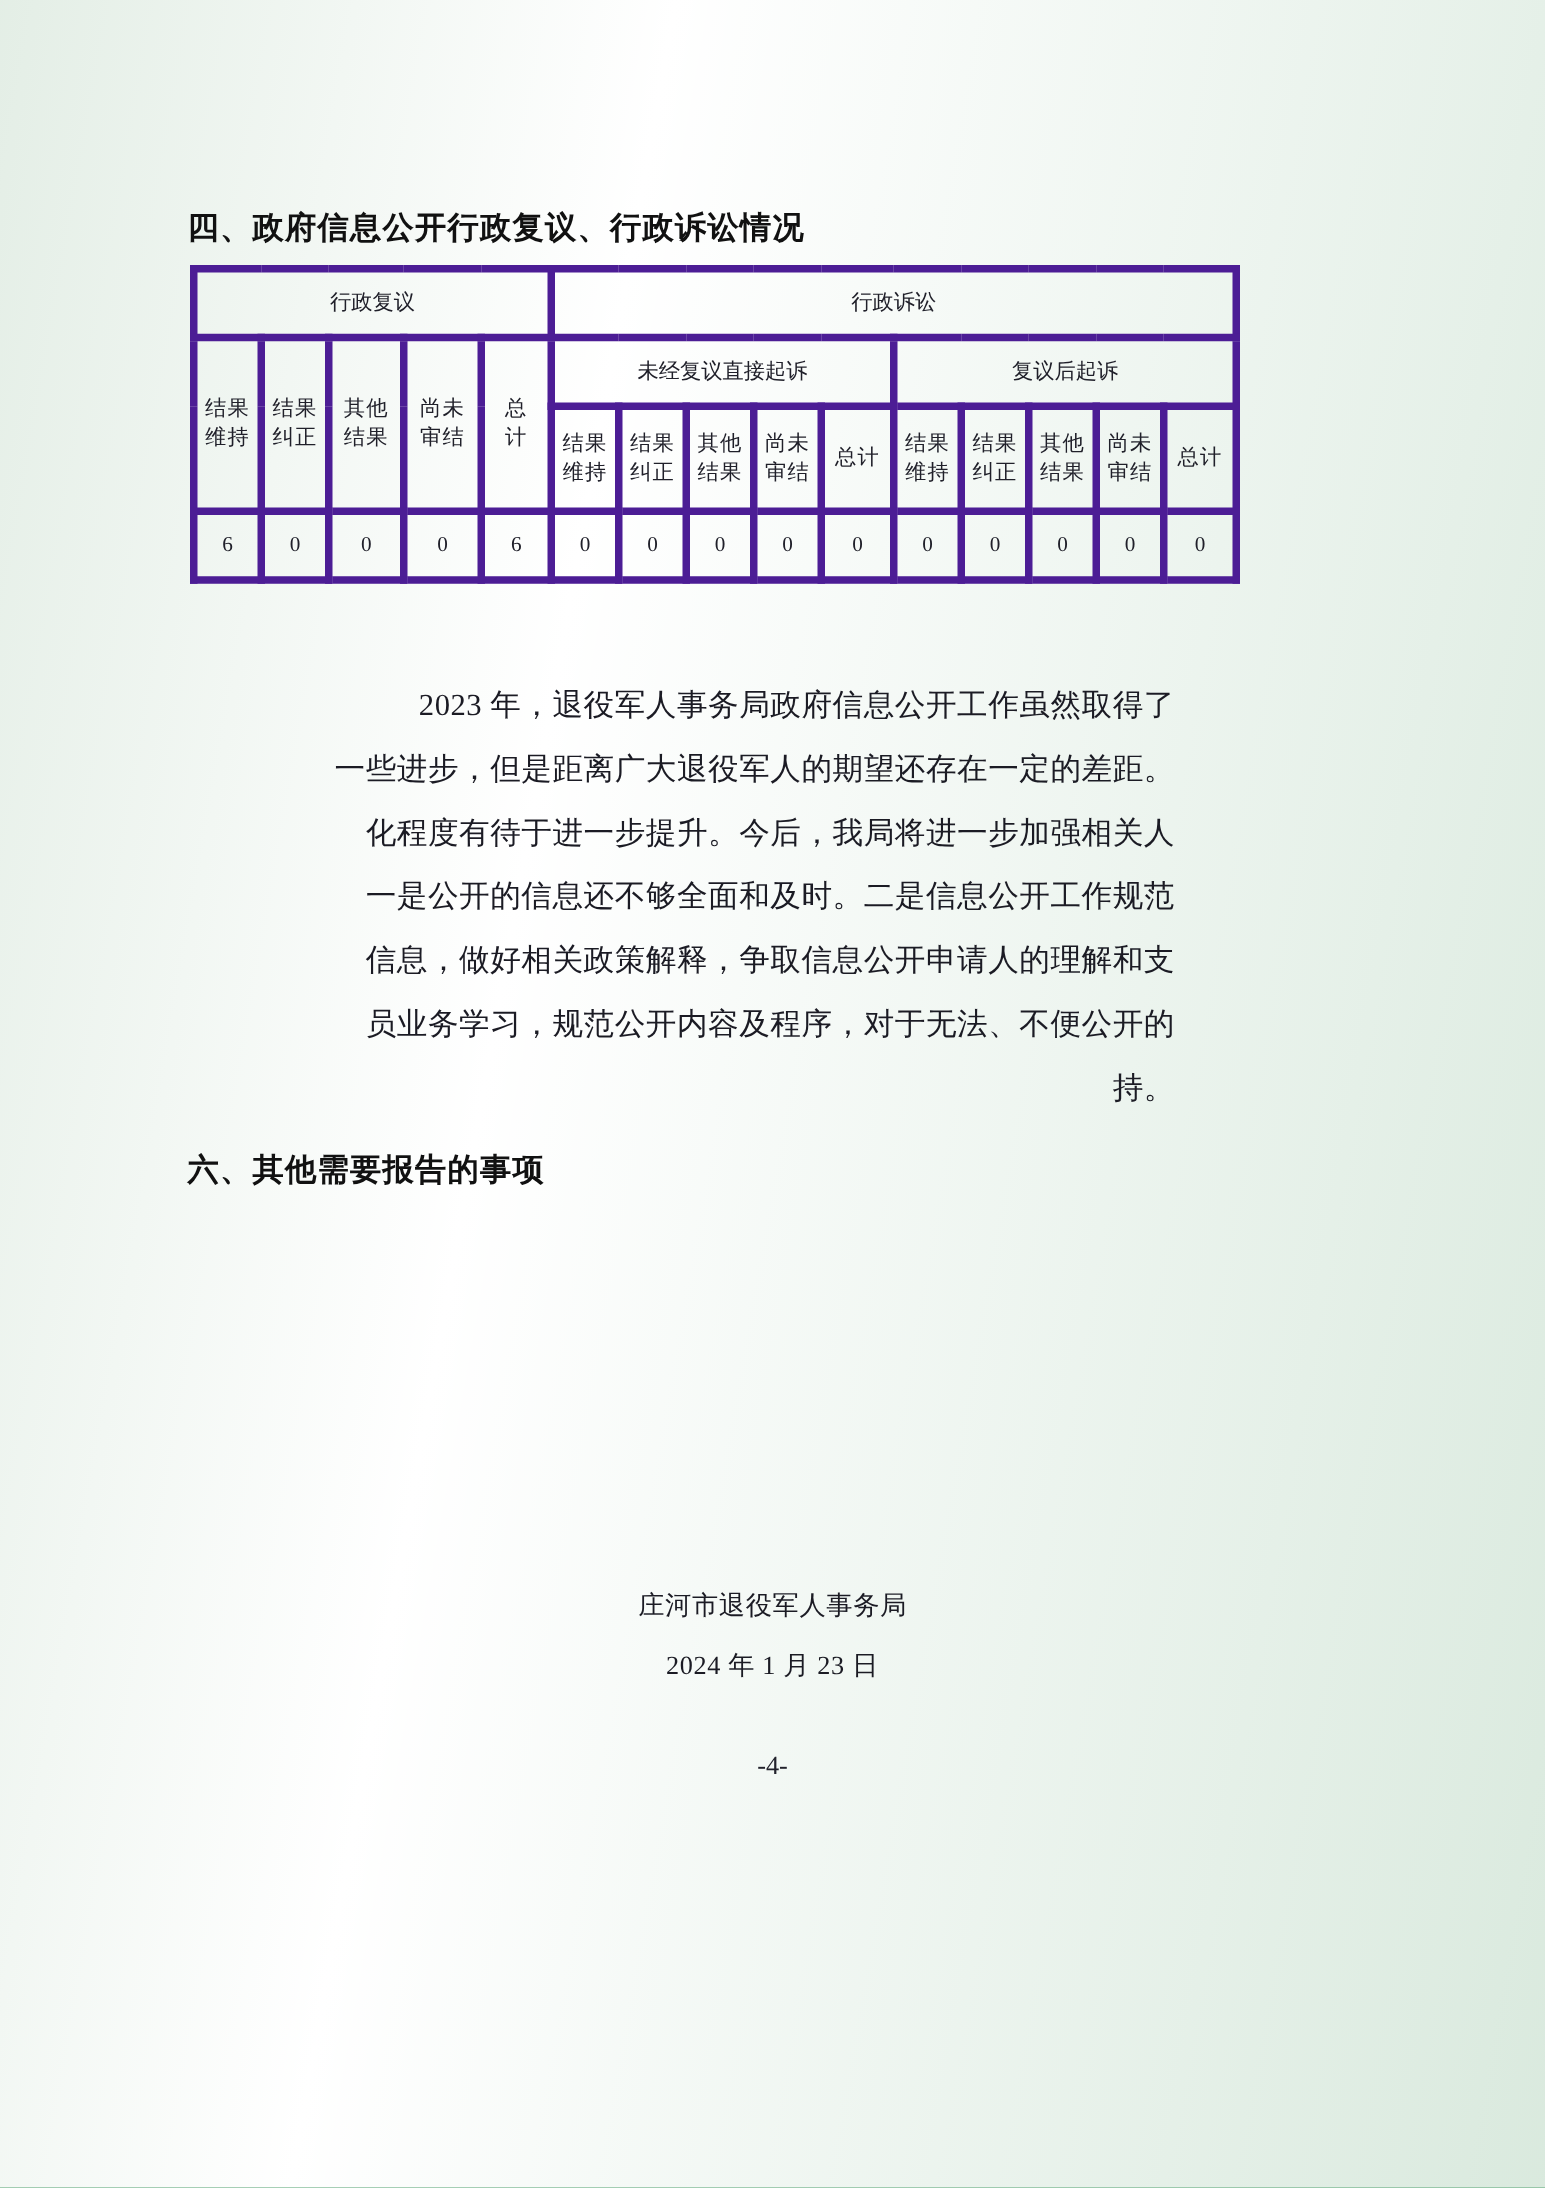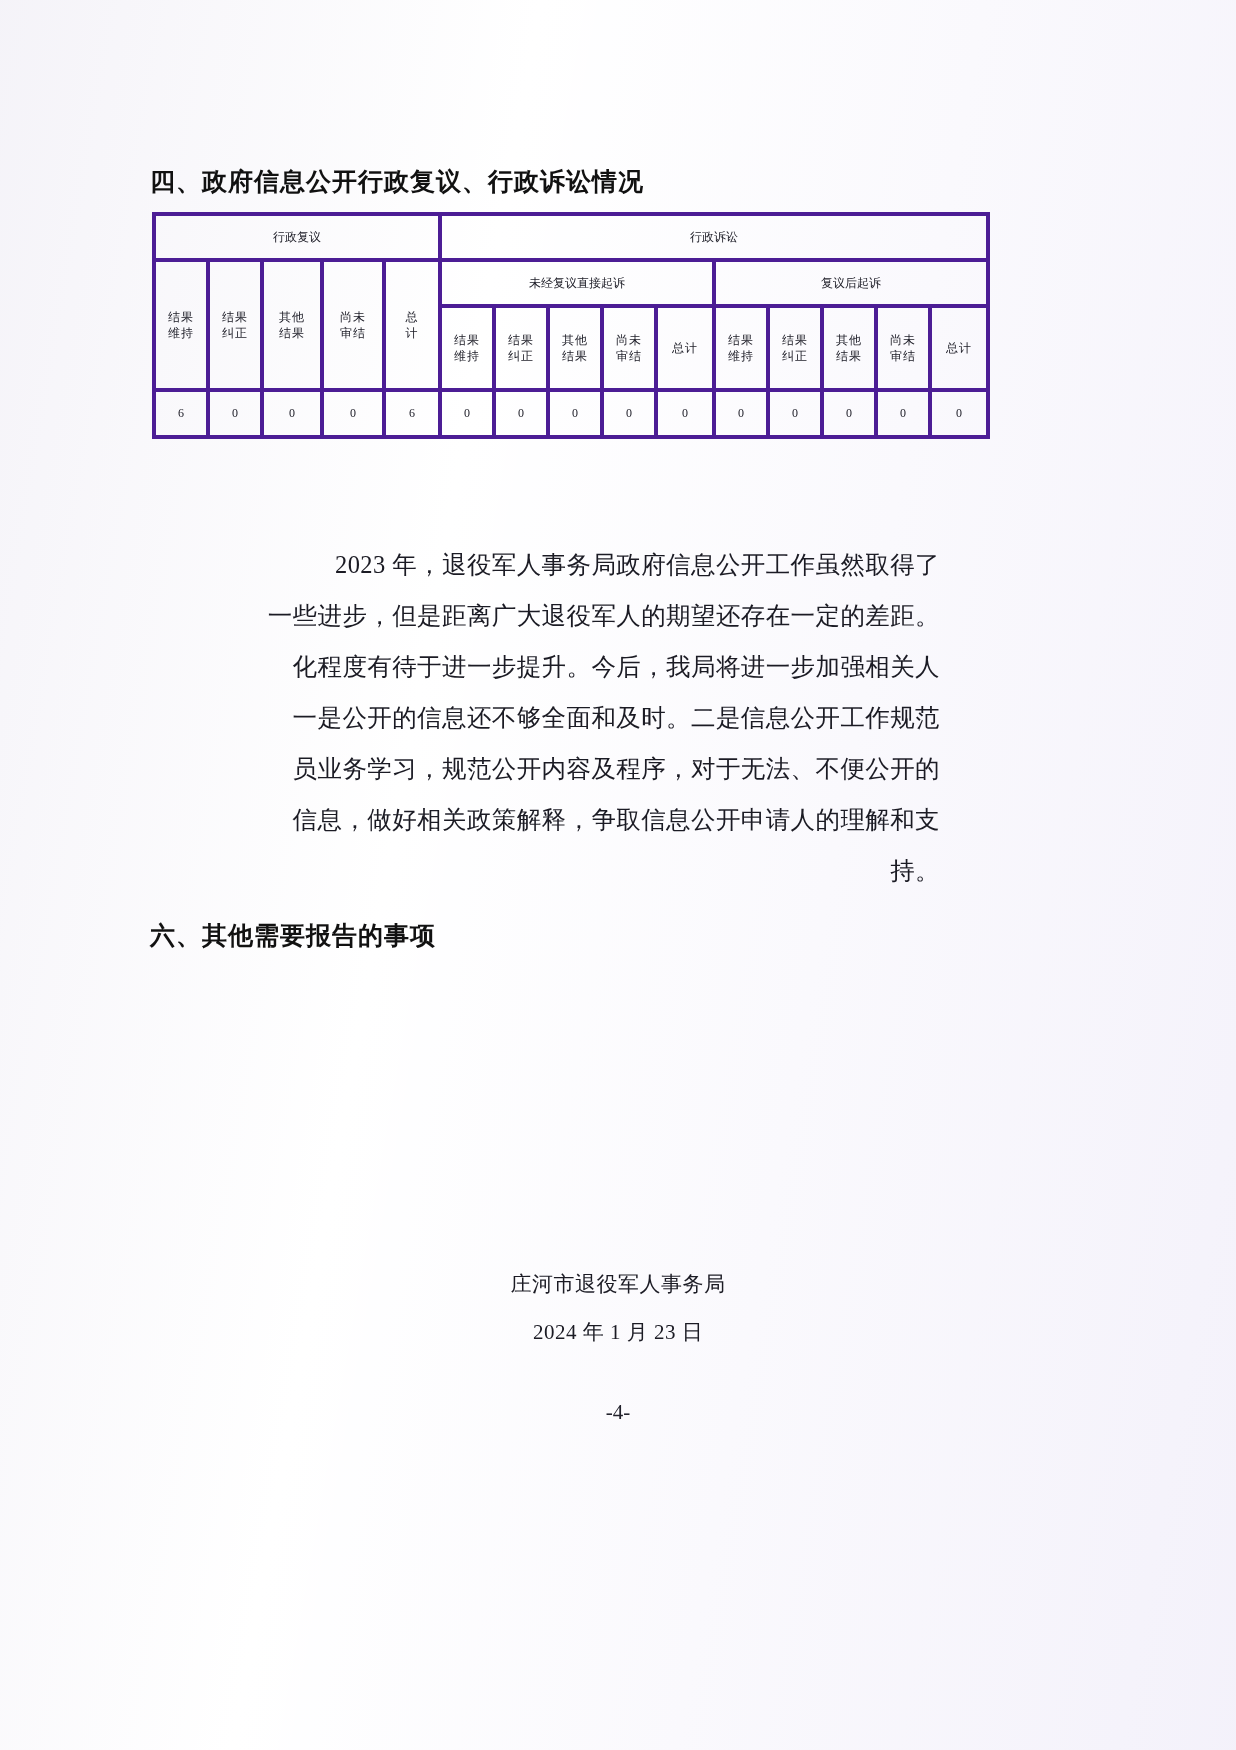--- a/index.html
+++ b/index.html
@@ -10,21 +10,21 @@
     background: #ffffff;
     font-family: "Liberation Serif", "DejaVu Serif", serif;
     color: #1a1a1a;
     position: relative;
     overflow: hidden;
   }
 
   .page {
     position: absolute;
     inset: 0;
-    background: #c4b5fd;
+    background: #15803d;
   }
 
   
   .paper-tint {
     position: absolute;
     inset: 0;
     background:
       linear-gradient(100deg, rgba(250,250,248,0.9) 0%, rgba(255,255,255,1) 35%, rgba(252,252,250,0.85) 100%);
     pointer-events: none;
   }
@@ -52,25 +52,25 @@
     left: 152px;
     top: 212px;
     width: 812px;
   }
   table.report-table {
     border-collapse: collapse;
     width: 812px;
     table-layout: fixed;
   }
   table.report-table td {
-    border: 4px solid #4c1d95;
+    border: 6px solid #4c1d95;
     text-align: center;
     vertical-align: middle;
     font-family: "Liberation Serif", "DejaVu Serif", serif;
-    font-size: 12px;
+    font-size: 17px;
     color: #20202a;
     line-height: 1.35;
     padding: 13px 1px;
   }
   td.grp { height: 46px; font-size: 16px; }
   td.subgrp { height: 40px; font-size: 15px; }
   td.colhead { height: 84px; font-size: 15px; }
   td.colhead .two-line { display: block; letter-spacing: 1px; }
   td.num { height: 44px; font-size: 19px; font-family: "Liberation Serif", "DejaVu Serif", serif; }
 
@@ -223,22 +223,22 @@
       </tbody>
     </table>
   </div>
 
 
   <div class="content" style="top:539px; width:790px;text-align:right;">
     <div class="line-item" style="padding-left:2em;">2023 年，退役军人事务局政府信息公开工作虽然取得了</div>
     <div class="line-item">一些进步，但是距离广大退役军人的期望还存在一定的差距。</div>
     <div class="line-item">化程度有待于进一步提升。今后，我局将进一步加强相关人</div>
     <div class="line-item">一是公开的信息还不够全面和及时。二是信息公开工作规范</div>
+    <div class="line-item">信息，做好相关政策解释，争取信息公开申请人的理解和支</div>
     <div class="line-item">员业务学习，规范公开内容及程序，对于无法、不便公开的</div>
-    <div class="line-item">信息，做好相关政策解释，争取信息公开申请人的理解和支</div>
     <div class="line-item">持。</div>
   </div>
 
   <div class="content" style="top:905px;margin-top:14px;">
     <h2 class="section-head">六、其他需要报告的事项</h2>
   </div>
 
 
   <div style="position:absolute; left:0; right:0; top:1270px; text-align:center;">
     <div class="signature">庄河市退役军人事务局</div>

